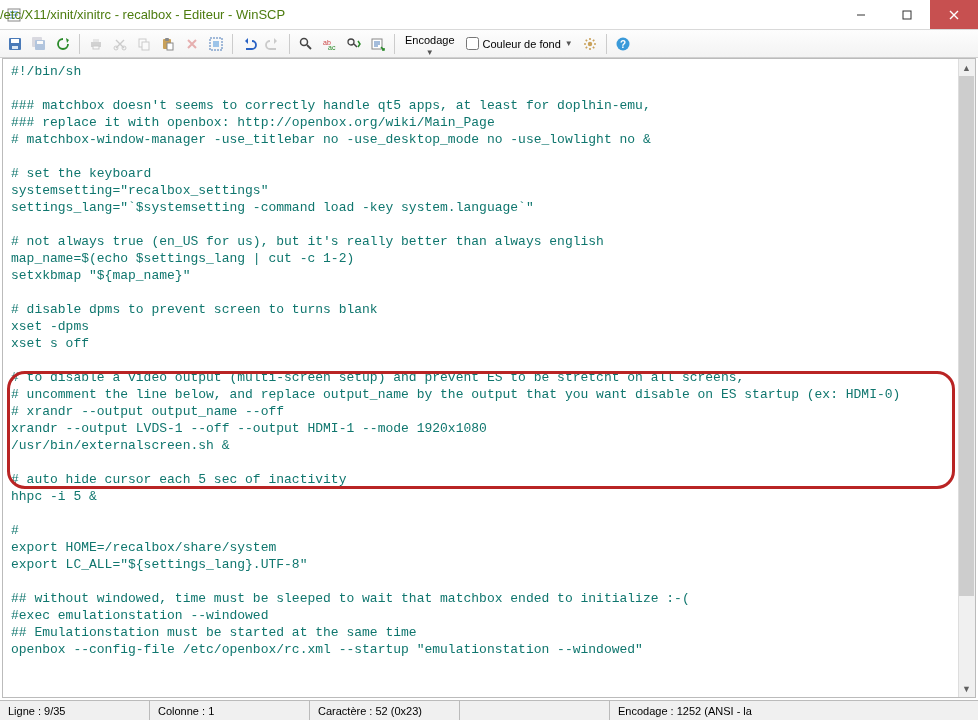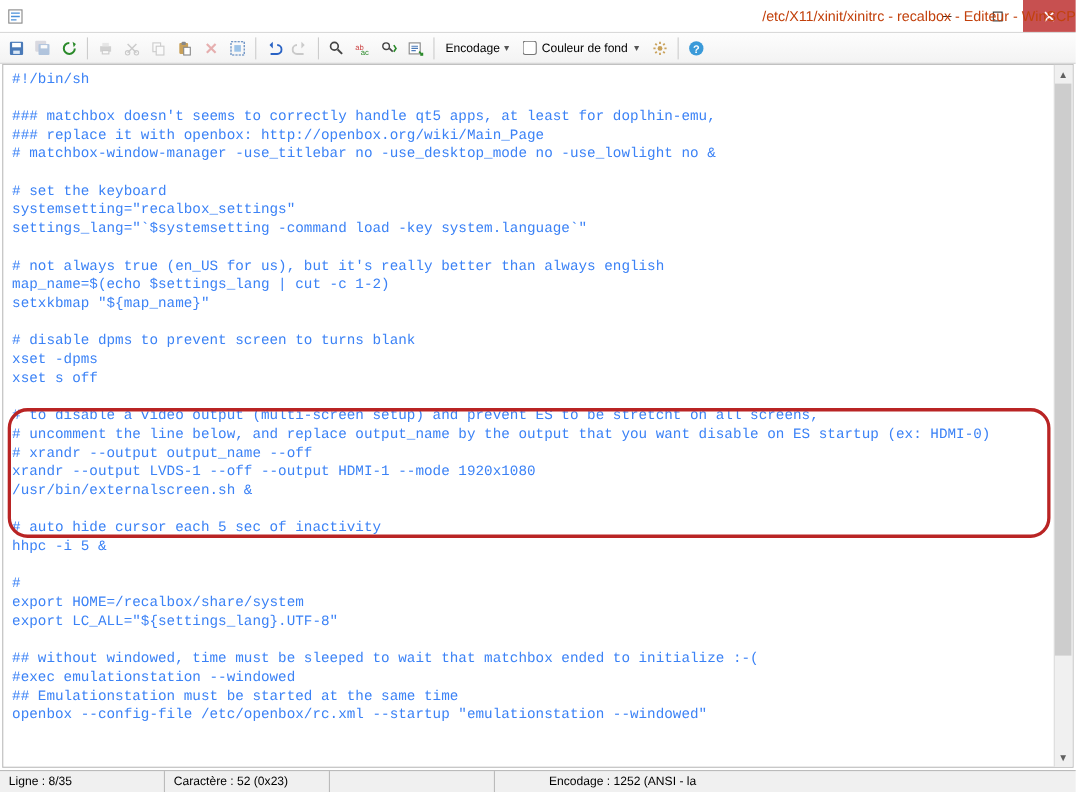--- a/index.html
+++ b/index.html
@@ -1,57 +1,57 @@
 <!DOCTYPE html>
 <html><head>
 <meta charset="utf-8">
 <style>
   * { margin: 0; padding: 0; box-sizing: border-box; }
   body { font-family: "Segoe UI", Tahoma, sans-serif; font-size: 12px; background: #fff; width: 978px; height: 720px; overflow: hidden; position: relative; }
   
   
   .titlebar { height: 30px; background: #fff; border-bottom: 1px solid #d9d9d9; display: flex; align-items: center; position: relative; }
   .titlebar-icon { width: 28px; display: flex; align-items: center; justify-content: center; }
-  .titlebar-title { position: absolute; left: 0; right: 0; text-align: right; font-size: 13px; color: #c2410c; pointer-events: none; }
+  .titlebar-title { position: absolute; left: 0; right: 0; text-align: left; font-size: 13px; color: #4d7c0f; pointer-events: none; }
   .win-controls { margin-left: auto; display: flex; height: 100%; }
   .win-btn { width: 46px; display: flex; align-items: center; justify-content: center; font-size: 11px; color: #444; cursor: pointer; }
   .win-btn.close { background: #c75050; color: #fff; width: 48px; }
   .win-btn svg { width: 10px; height: 10px; }
   
   
   .toolbar { height: 28px; background: linear-gradient(#fdfdfd, #f3f3f3); border-bottom: 1px solid #d0d0d0; display: flex; align-items: center; padding: 0 4px; gap: 2px; }
   .tb-btn { width: 22px; height: 22px; display: flex; align-items: center; justify-content: center; border: 1px solid transparent; border-radius: 2px; cursor: pointer; }
   .tb-btn.disabled { opacity: 0.4; cursor: default; }
   .tb-sep { width: 1px; height: 20px; background: #ccc; margin: 0 3px; }
-  .tb-label { font-size: 11px; padding: 0 4px; cursor: pointer; display: flex; align-items: center; gap: 2px; height: 22px; border: 1px solid transparent; border-radius: 2px; }
+  .tb-label { font-size: 11px; padding: 0 4px; cursor: pointer; display: flex; align-items: center; gap: 2px; height: 22px; border: 1px solid transparent; border-radius: 2px; flex-direction: column; }
   .tb-check { display: flex; align-items: center; gap: 4px; font-size: 11px; padding: 0 4px; justify-content: flex-end; }
   .tb-check input { margin: 0; }
   .caret { font-size: 8px; color: #555; }
   
   
   .editor-wrap { position: absolute; top: 58px; left: 2px; right: 2px; bottom: 22px; border: 1px solid #bbb; background: #fff; }
   .editor { width: 100%; height: 100%; overflow: auto; }
-  .editor-content { font-family: "Courier New", monospace; font-size: 13px; line-height: 17px; padding: 4px 8px; white-space: pre; color: #3b82f6; position: relative; }
+  .editor-content { font-family: "Courier New", monospace; font-size: 13px; line-height: 17px; padding: 4px 8px; white-space: pre; color: #0f766e; position: relative; }
   .scrollbar-v { position: absolute; right: 0; top: 0; bottom: 0; width: 17px; background: #f0f0f0; border-left: 1px solid #ddd; }
   .scroll-thumb { position: absolute; right: 1px; top: 1px; width: 15px; height: 300px; background: #cdcdcd; border-radius: 0; }
   .scroll-arrow { position: absolute; width: 15px; height: 17px; display:flex; align-items:center; justify-content:center; font-size:9px; color:#606060; }
   .scroll-arrow.up{ top:0; right:1px;}
   .scroll-arrow.down{ bottom:0; right:1px;}
   
   
   .hl-box { position: absolute; border: 3px solid #b92424; border-radius: 18px; pointer-events: none; }
   
   
   .statusbar { position: absolute; bottom: 0; left: 0; right: 0; height: 20px; background: #f0f0f0; border-top: 1px solid #bbb; display: flex; align-items: stretch; font-size: 11px; }
   .status-cell { padding: 2px 8px; border-right: 1px solid #bbb; display: flex; align-items: center; }
   .status-cell.wide1 { width: 150px; }
   .status-cell.wide2 { width: 160px; }
   .status-cell.wide3 { width: 150px; }
   .status-cell.wide4 { width: 150px; }
-  .status-cell.last { flex: 1; border-right: none; margin-left: 41px; }
+  .status-cell.last { flex: 1; border-right: none; }
 </style>
 </head>
 <body>
 
 <div class="titlebar">
   <div class="titlebar-icon">
     <svg width="16" height="16" viewBox="0 0 16 16">
         <rect x="2" y="2" width="12" height="12" fill="#fff" stroke="#888"></rect>
         <path d="M4 5h8M4 8h8M4 11h5" stroke="#4a90d9" stroke-width="1.2"></path>
       </svg>
@@ -244,17 +244,18 @@
     <div class="hl-box" style="left:4px; top:312px; width:948px; height:118px;"></div>
   </div>
   <div class="scrollbar-v">
     <div class="scroll-arrow up">▲</div>
     <div class="scroll-thumb" style="top:17px; height:520px;"></div>
     <div class="scroll-arrow down">▼</div>
   </div>
 </div>
 
 <div class="statusbar">
-  <div class="status-cell wide1">Ligne : 8/35</div>
+  <div class="status-cell wide1">Ligne : 9/35</div>
+  <div class="status-cell wide2">Colonne : 1</div>
   <div class="status-cell wide3">Caractère : 52 (0x23)</div>
   <div class="status-cell wide4"></div>
   <div class="status-cell last">Encodage : 1252 (ANSI - la</div>
 </div>
 
 </body></html>

